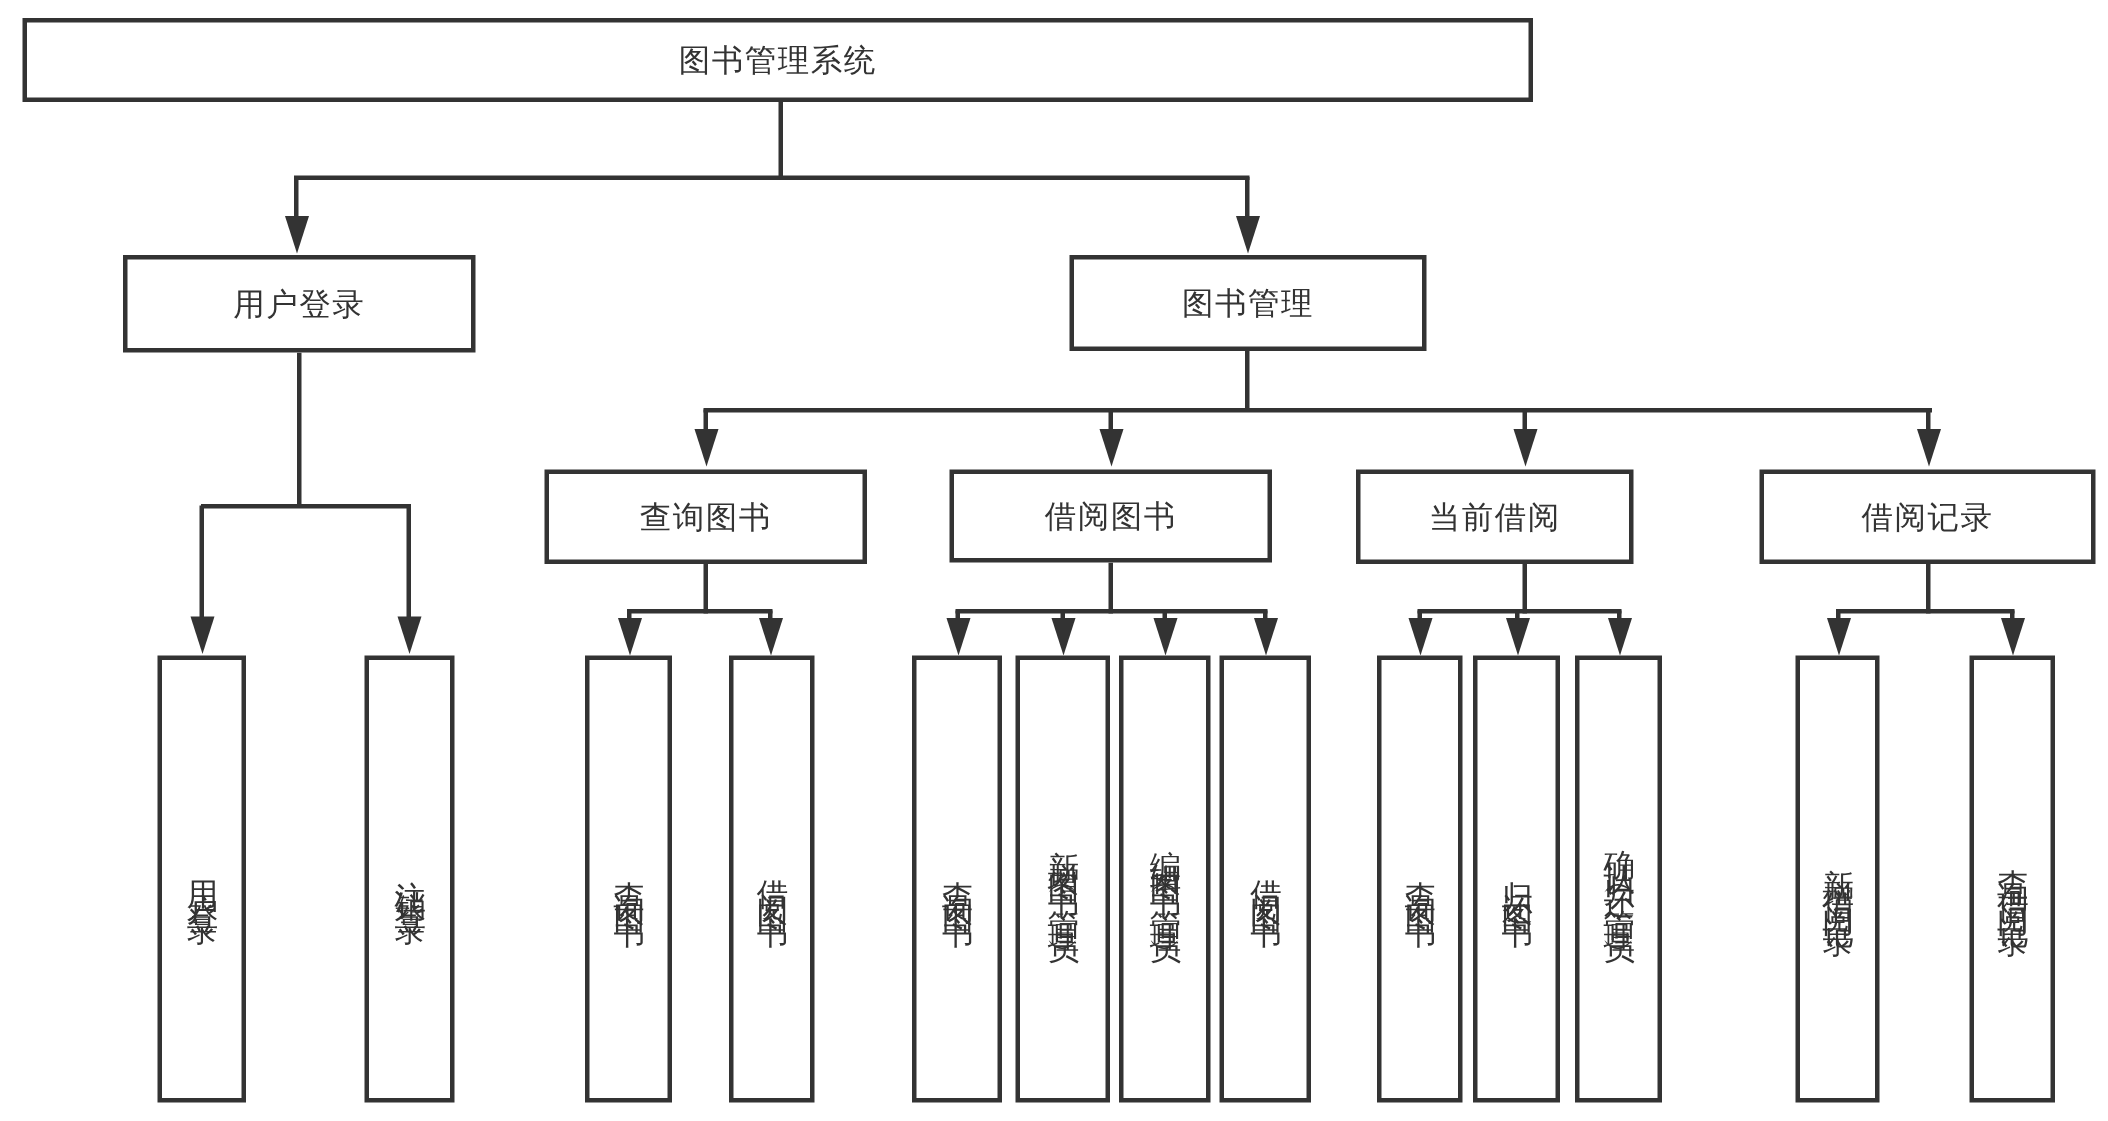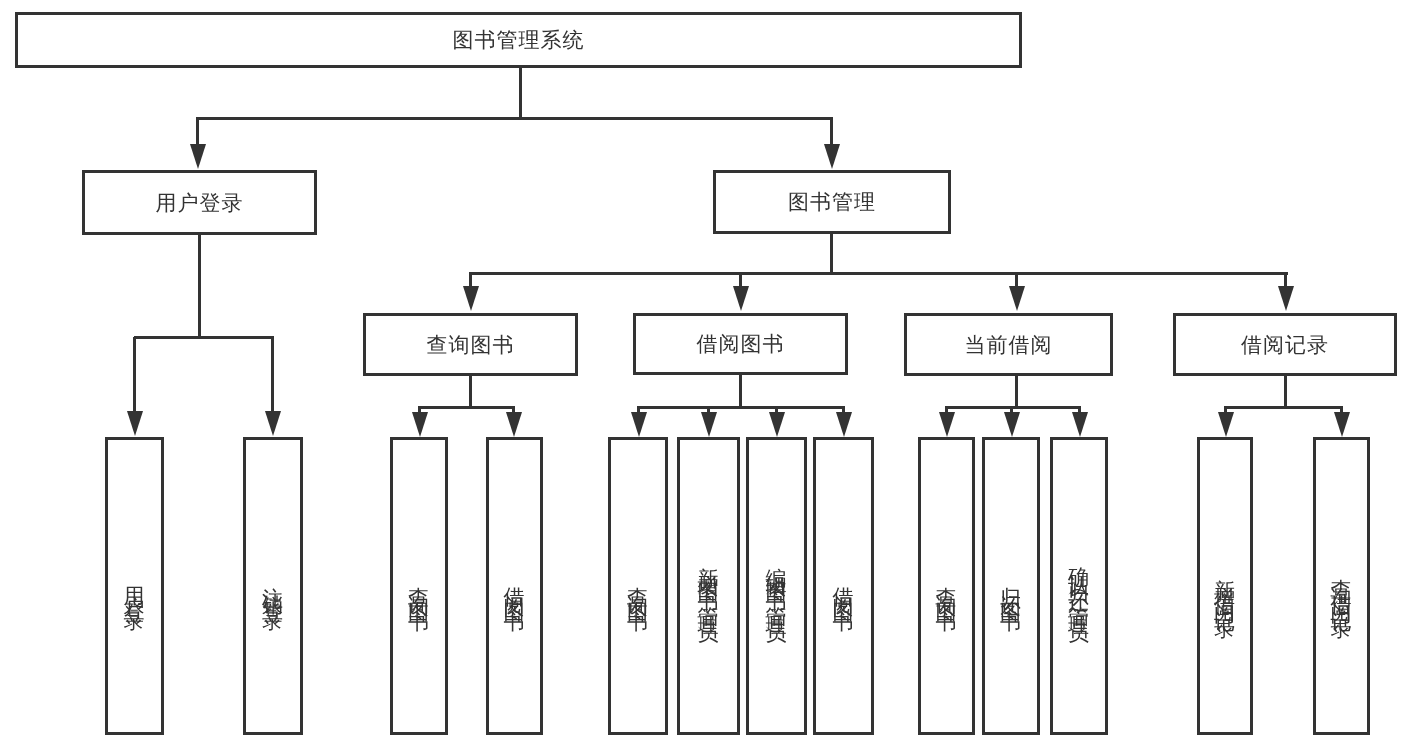--- a/index.html
+++ b/index.html
@@ -126,21 +126,21 @@
   <div class="hbox" style="left:713px;top:170px;width:238px;height:64px">
     <span>图书管理</span>
   </div>
 
   <div class="hbox" style="left:363px;top:313px;width:215px;height:63px">
     <span>查询图书</span>
   </div>
   <div class="hbox" style="left:633px;top:313px;width:215px;height:62px">
     <span>借阅图书</span>
   </div>
-  <div class="hbox" style="left:904px;top:313px;width:209px;height:63px">
+  <div class="hbox" style="left:904px;top:313px;width:185px;height:63px">
     <span>当前借阅</span>
   </div>
   <div class="hbox" style="left:1173px;top:313px;width:224px;height:63px">
     <span>借阅记录</span>
   </div>
 
   <div class="vbox" style="left:105px;width:59px">
     <span>用户登录</span>
   </div>
   <div class="vbox" style="left:243px;width:60px">

